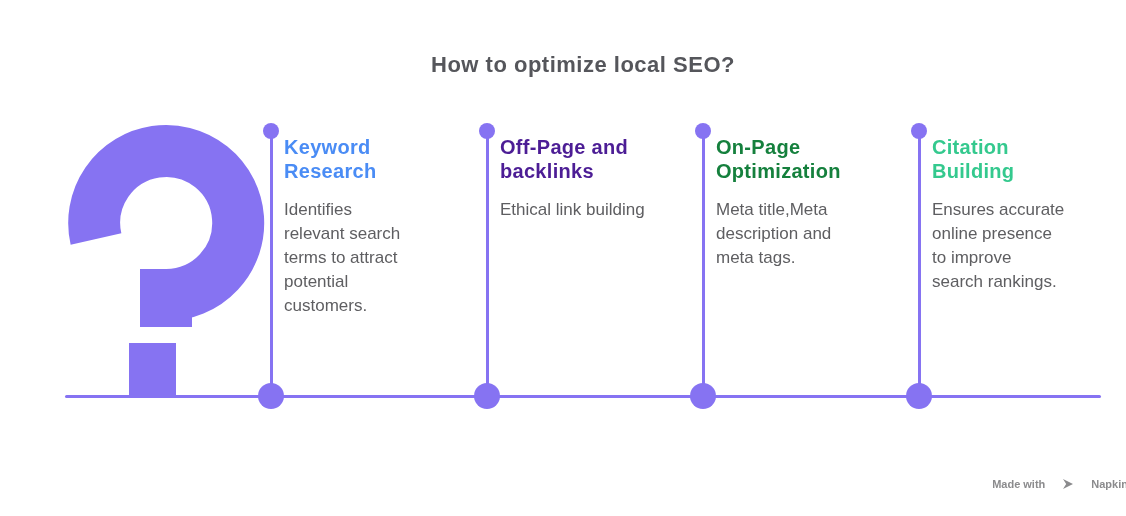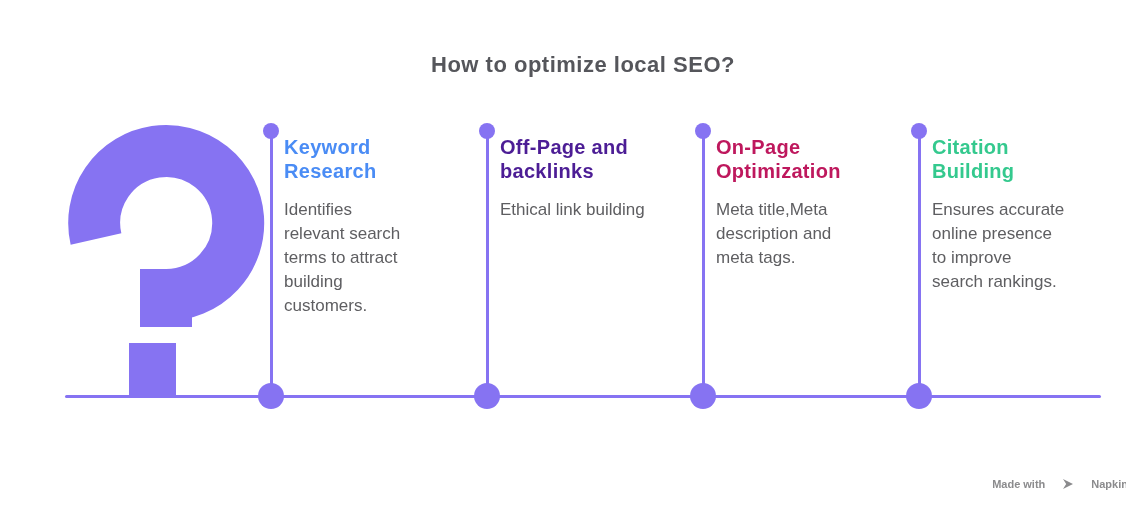--- a/index.html
+++ b/index.html
@@ -113,42 +113,42 @@
   <div class="col" style="left:251px">
     <div class="vline"></div>
     <div class="dot-top"></div>
     <div class="dot-bottom"></div>
     <div class="col-text">
       <div class="col-heading" style="color: rgb(74, 140, 245);">Keyword
 Research</div>
       <div class="col-body">Identifies
 relevant search
 terms to attract
-building
+potential
 customers.</div>
     </div>
   </div>
 
   <div class="col" style="left:467px">
     <div class="vline"></div>
     <div class="dot-top"></div>
     <div class="dot-bottom"></div>
     <div class="col-text">
       <div class="col-heading" style="color: #4c1d95;">Off-Page and
 backlinks</div>
       <div class="col-body">Ethical link building</div>
     </div>
   </div>
 
   <div class="col" style="left:683px">
     <div class="vline"></div>
     <div class="dot-top"></div>
     <div class="dot-bottom"></div>
     <div class="col-text">
-      <div class="col-heading" style="color: #be185d;">On-Page
+      <div class="col-heading" style="color: #15803d;">On-Page
 Optimization</div>
       <div class="col-body">Meta title,Meta
 description and
 meta tags.</div>
     </div>
   </div>
 
   <div class="col" style="left:899px">
     <div class="vline"></div>
     <div class="dot-top"></div>

